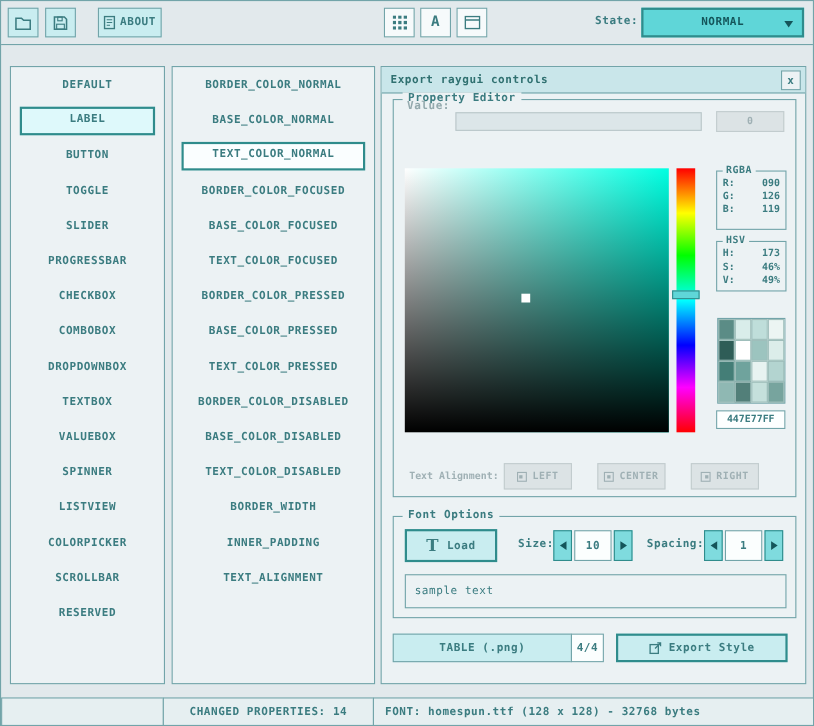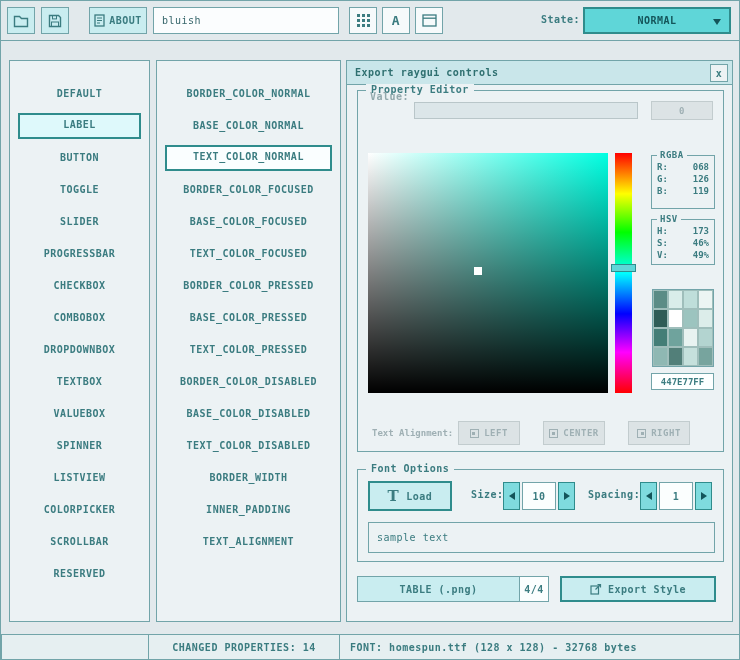--- a/index.html
+++ b/index.html
@@ -20,21 +20,21 @@
   .style-name-input { position:absolute; left:152px; top:6px; width:186px; height:27px; border:1px solid var(--border);
           background:var(--input_bg); padding:0 8px; font:inherit; font-weight:normal; color:#35656A; letter-spacing:.5px; }
   .state-label { position:absolute; left:540px; top:13px; }
   .state-dropdown { position:absolute; left:582px; top:6px; width:148px; height:27px; background:var(--dropdown_bg);
           border:2px solid var(--sel_border); color:var(--text_dark); display:flex; align-items:center; justify-content:center; cursor:pointer; }
   .chevron-down { position:absolute; right:8px; top:10px; width:0; height:0;
           border-left:4px solid transparent; border-right:4px solid transparent; border-top:6px solid var(--text_dark); }
 
   
   .list-panel { position:absolute; top:59px; height:562px; background:var(--panel); border:1px solid var(--border);
-          padding-top:20px; display:flex; flex-direction:column; align-items:center; gap:6px; }
+          padding-top:4px; display:flex; flex-direction:column; align-items:center; gap:6px; }
   .controls-panel { left:8px; width:141px; }
   .props-panel { left:155px; width:185px; }
   .list-item { width:calc(100% - 16px); height:26px; line-height:24px; text-align:center; border:1px solid transparent;
           flex:none; cursor:pointer; white-space:nowrap; }
   .list-item.selected { background:var(--sel_bg); border:2px solid var(--sel_border); line-height:20px; }
   .list-item.selected.white { background:#FAFEFF; }
 
   
   .sample-window { position:absolute; left:345px; top:59px; width:387px; height:562px; background:var(--panel); border:1px solid var(--border); }
   .titlebar { position:absolute; left:0; top:0; right:0; height:24px; background:var(--titlebar_bg);
@@ -135,21 +135,20 @@
       <span>
         <svg width="11" height="13" viewBox="0 0 11 13">
             <rect x="1" y="1" width="9" height="11" fill="none" stroke="currentColor" stroke-width="1.3"></rect>
             <line x1="3" y1="4" x2="8" y2="4" stroke="currentColor"></line>
             <line x1="3" y1="6.5" x2="8" y2="6.5" stroke="currentColor"></line>
             <line x1="3" y1="9" x2="6" y2="9" stroke="currentColor"></line>
           </svg>
       </span>
       <span>ABOUT</span>
     </div>
-    <input class="style-name-input" value="bluish" style="">
     <div class="tbtn white" style="left:348px;width:28px;">
       <span>
         <svg width="13" height="13" viewBox="0 0 13 13">
             <g fill="currentColor">
               <rect x="0" y="0" width="3" height="3"></rect>
               <rect x="5" y="0" width="3" height="3"></rect>
               <rect x="10" y="0" width="3" height="3"></rect>
               <rect x="0" y="5" width="3" height="3"></rect>
               <rect x="5" y="5" width="3" height="3"></rect>
               <rect x="10" y="5" width="3" height="3"></rect>
@@ -236,21 +235,21 @@
         <div class="picker-cursor"></div>
       </div>
       <div class="hue-bar">
         <div class="hue-cursor"></div>
       </div>
 
       <div class="group rgba-group">
         <span class="group-label">RGBA</span>
         <div class="mini-row">
           <span>R:</span>
-          <span>068</span>
+          <span>090</span>
         </div>
         <div class="mini-row">
           <span>G:</span>
           <span>126</span>
         </div>
         <div class="mini-row">
           <span>B:</span>
           <span>119</span>
         </div>
       </div>

